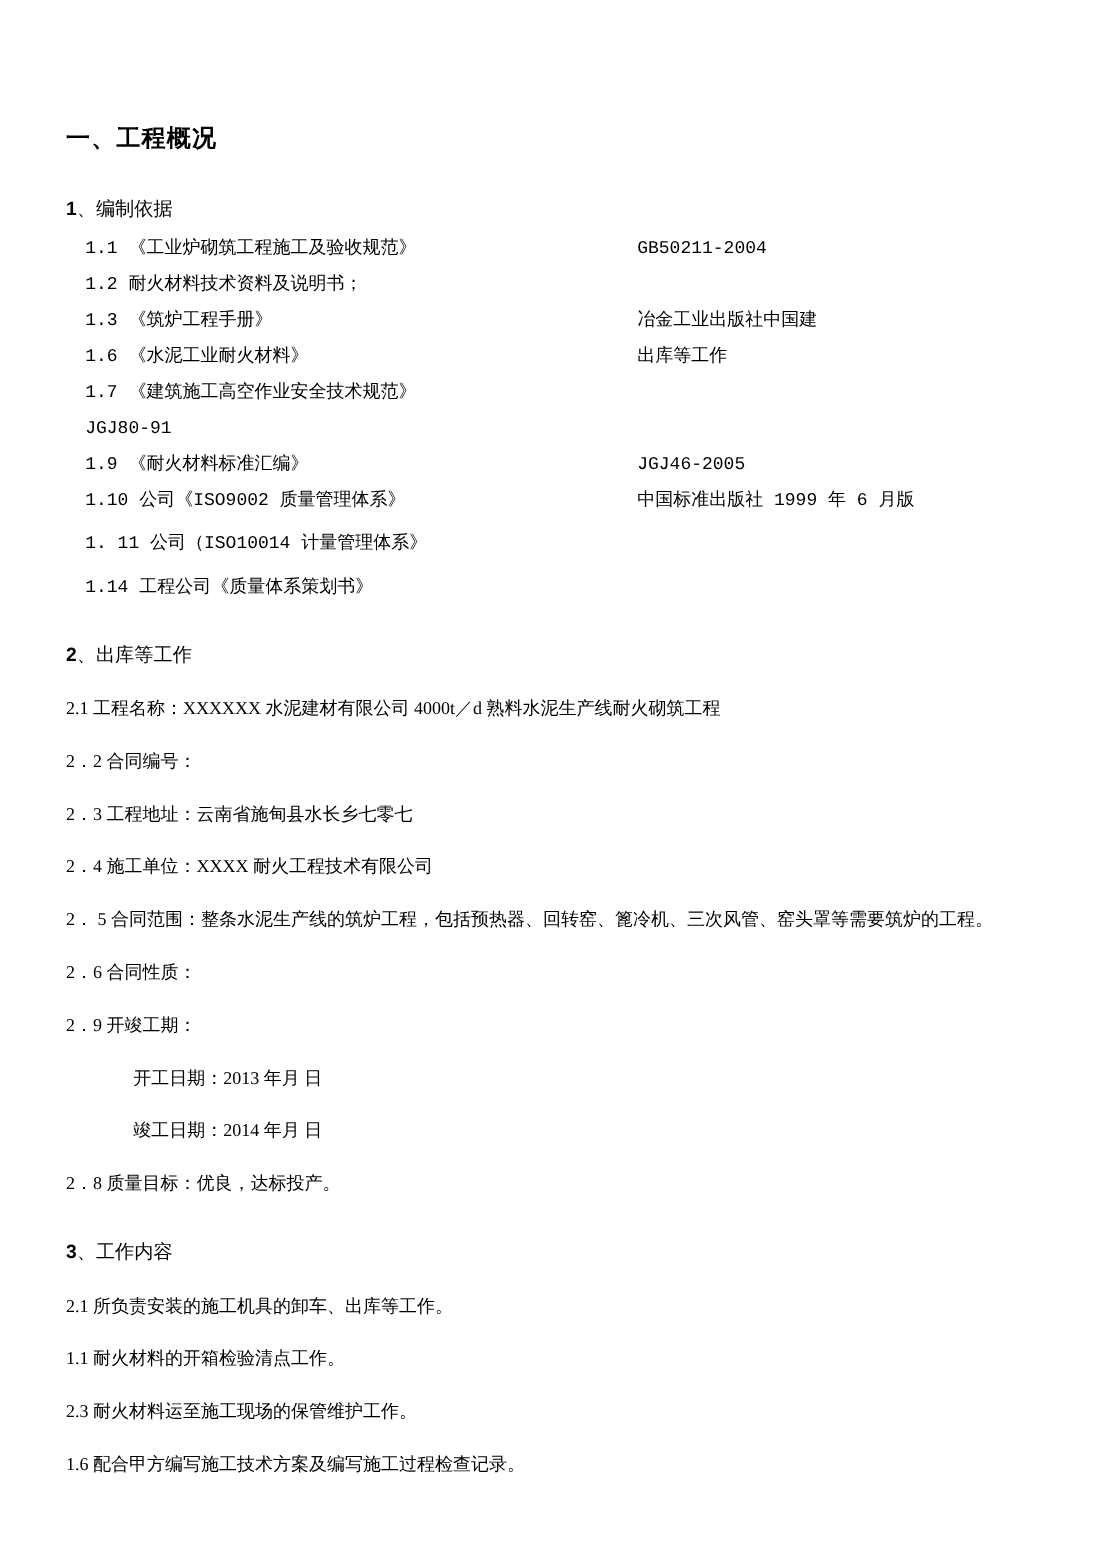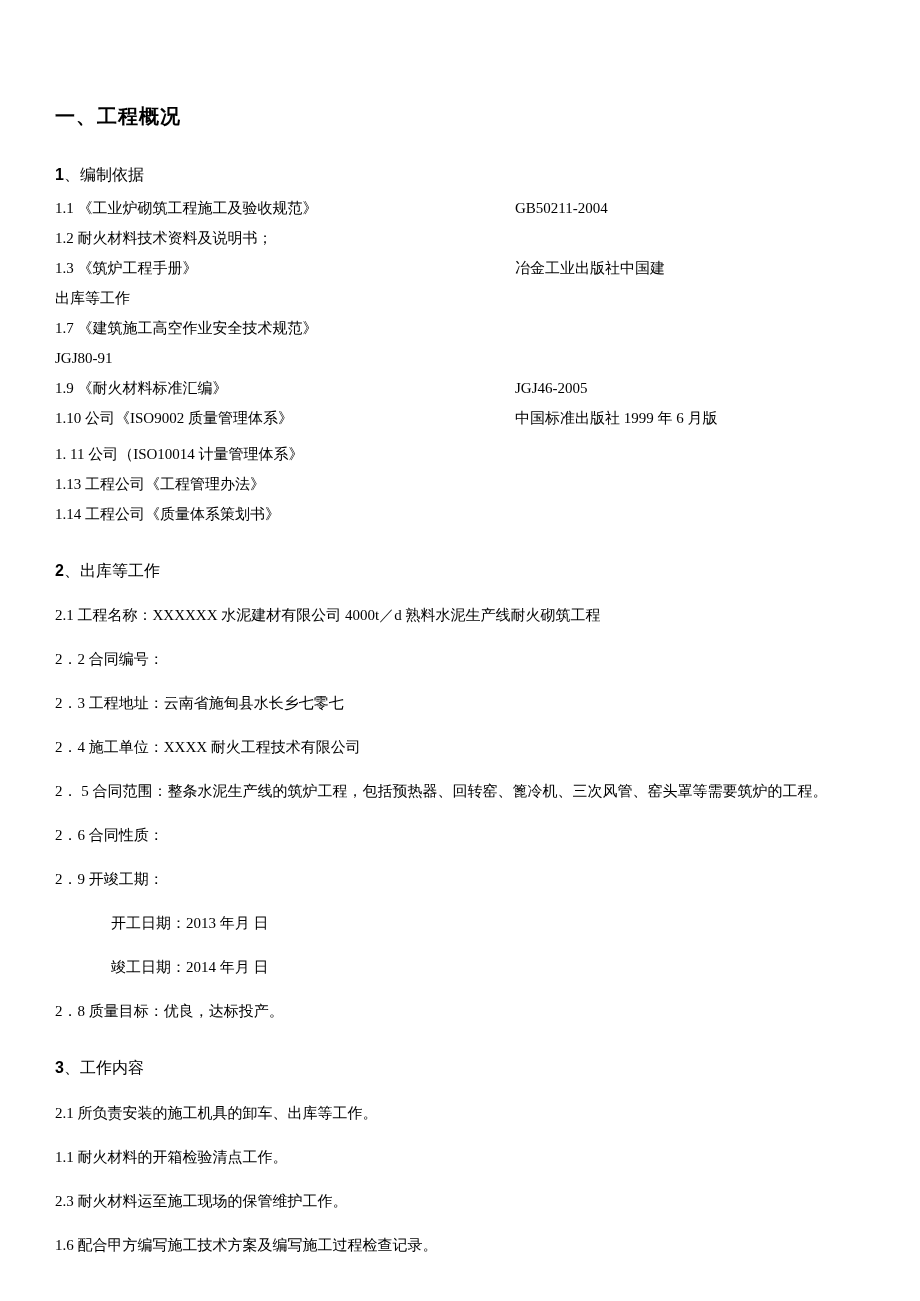--- a/index.html
+++ b/index.html
@@ -22,21 +22,22 @@
       font-size: 16px;
       font-weight: normal;
       margin: 24px 0 8px 0;
     }
     h2 .num {
       font-weight: bold;
       font-family: Arial, sans-serif;
     }
     .row {
       display: flex;
-      margin: 6px 0;
+      margin: 6px 16px;
+      font-family: Liberation Mono, monospace;
     }
     .left {
       flex: 0 0 460px;
     }
     .right {
       flex: 1;
     }
     p {
       margin: 20px 0;
     }
@@ -61,20 +62,21 @@
     </div>
     <div class="row">
       <div class="left">1.2  耐火材料技术资料及说明书；</div>
       <div class="right"></div>
     </div>
     <div class="row">
       <div class="left">1.3  《筑炉工程手册》</div>
       <div class="right">冶金工业出版社中国建</div>
     </div>
     <div class="row">
+      <div class="left">1.6  《水泥工业耐火材料》</div>
       <div class="right">出库等工作</div>
     </div>
     <div class="row">
       <div class="left">1.7  《建筑施工高空作业安全技术规范》</div>
       <div class="right"></div>
     </div>
     <div class="row">
       <div class="right">JGJ80-91</div>
     </div>
     <div class="row">
@@ -86,21 +88,20 @@
       <div class="right">中国标准出版社 1999 年 6 月版</div>
     </div>
     <div class="row">
       <div class="right"></div>
     </div>
     <div class="row">
       <div class="left">1. 11  公司（ISO10014 计量管理体系》</div>
       <div class="right"></div>
     </div>
     <div class="row">
-      <div class="left">1.13   工程公司《工程管理办法》</div>
       <div class="right"></div>
     </div>
     <div class="row">
       <div class="left">1.14   工程公司《质量体系策划书》</div>
       <div class="right"></div>
     </div>
   </div>
 
 <h2 class="section-gap"><span class="num">2</span><span>、出库等工作</span></h2>
 

